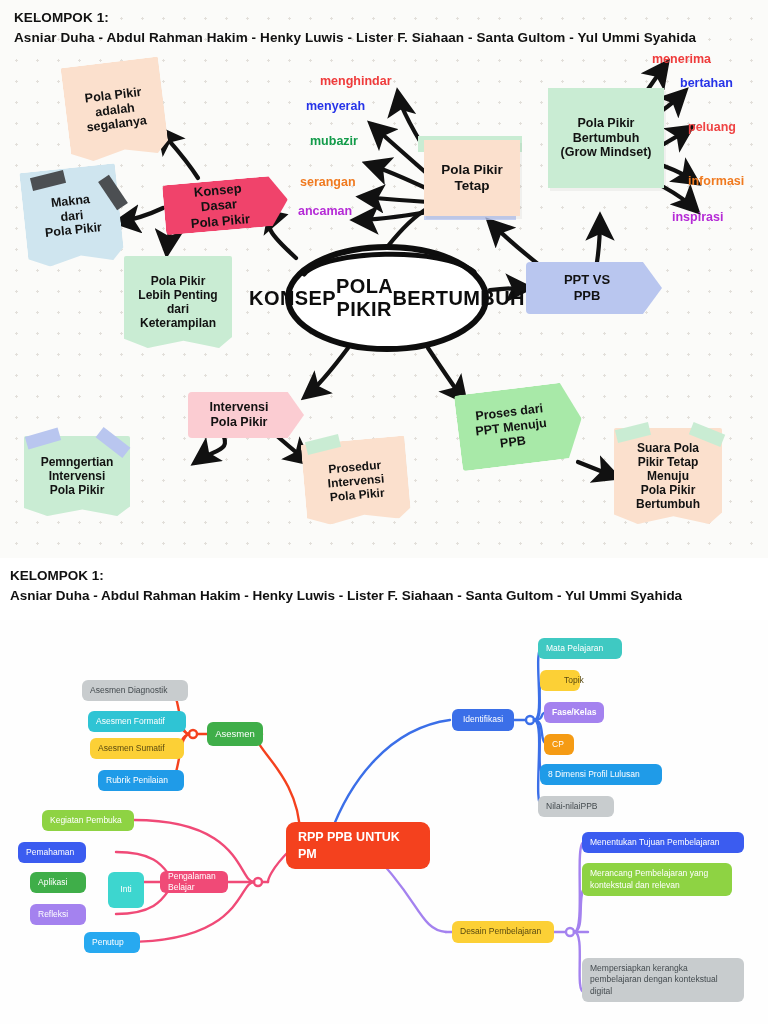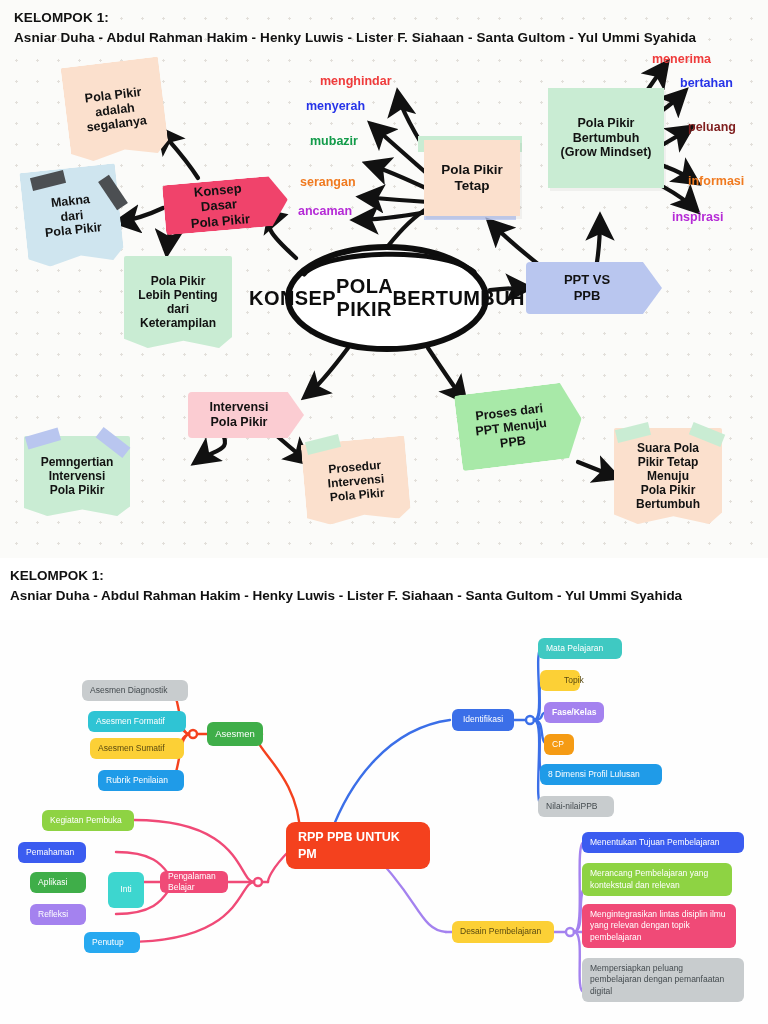--- a/index.html
+++ b/index.html
@@ -214,21 +214,21 @@
     <div class="tape" style="left:690px;top:428px;background:#c9ecd3;transform:rotate(22deg);"></div>
 
     <div class="kw" style="left: 320px; top: 74px; color: rgb(239, 59, 59);">menghindar</div>
     <div class="kw" style="left: 306px; top: 99px; color: rgb(38, 51, 232);">menyerah</div>
     <div class="kw" style="left: 310px; top: 134px; color: rgb(18, 155, 74);">mubazir</div>
     <div class="kw" style="left: 300px; top: 175px; color: rgb(240, 122, 32);">serangan</div>
     <div class="kw" style="left: 298px; top: 204px; color: rgb(181, 43, 214);">ancaman</div>
 
     <div class="kw" style="left: 652px; top: 52px; color: rgb(239, 59, 59);">menerima</div>
     <div class="kw" style="left: 680px; top: 76px; color: rgb(38, 51, 232);">bertahan</div>
-    <div class="kw" style="left: 688px; top: 120px; color: #7f1d1d;">peluang</div>
+    <div class="kw" style="left: 688px; top: 120px; color: #ef4444;">peluang</div>
     <div class="kw" style="left: 688px; top: 174px; color: rgb(240, 122, 32);">informasi</div>
     <div class="kw" style="left: 672px; top: 210px; color: rgb(181, 43, 214);">inspirasi</div>
   </div>
 
   <div class="sec2">
     <div class="hdr2">
       <div class="l1">KELOMPOK 1:</div>
       <div class="l2">Asniar Duha - Abdul Rahman Hakim - Henky Luwis - Lister F. Siahaan - Santa Gultom - Yul Ummi Syahida</div>
     </div>
 
@@ -299,18 +299,17 @@
       <div class="nd" style="left:538px;top:18px;width:84px;height:21px;background:#3fc9c2;color:#fff;">Mata Pelajaran</div>
       <div class="nd" style="left:540px;top:50px;width:40px;height:21px;background:#fcd036;color:#5a4a10;padding-left:24px;">Topik</div>
       <div class="nd" style="left:544px;top:82px;width:60px;height:21px;background:#a482ef;color:#fff;font-weight:bold;">Fase/Kelas</div>
       <div class="nd" style="left:544px;top:114px;width:30px;height:21px;background:#f59b14;color:#fff;">CP</div>
       <div class="nd" style="left:540px;top:144px;width:122px;height:21px;background:#1f9be8;color:#fff;">8 Dimensi Profil Lulusan</div>
       <div class="nd" style="left:538px;top:176px;width:76px;height:21px;background:#c8ccce;color:#444b4f;">Nilai-nilaiPPB</div>
 
       <div class="nd" style="left:452px;top:301px;width:102px;height:22px;background:#fcd036;color:#5a4a10;">Desain Pembelajaran</div>
       <div class="nd" style="left:582px;top:212px;width:162px;height:21px;background:#3b5cf0;color:#fff;">Menentukan Tujuan Pembelajaran</div>
       <div class="nd" style="left:582px;top:243px;width:150px;height:33px;background:#8ed343;color:#fff;">Merancang Pembelajaran yang kontekstual dan relevan</div>
-      <div class="nd" style="left:582px;top:284px;width:154px;height:44px;background:#f04a77;color:#fff;">Mengintegrasikan lintas disiplin ilmu yang relevan dengan topik pembelajaran</div>
-      <div class="nd" style="left:582px;top:338px;width:162px;height:44px;background:#c8ccce;color:#444b4f;">Mempersiapkan peluang pembelajaran dengan pemanfaatan digital</div>
+      <div class="nd" style="left:582px;top:338px;width:162px;height:44px;background:#c8ccce;color:#444b4f;">Mempersiapkan kerangka pembelajaran dengan kontekstual digital</div>
     </div>
   </div>
 
 </div>
 
 </body></html>

